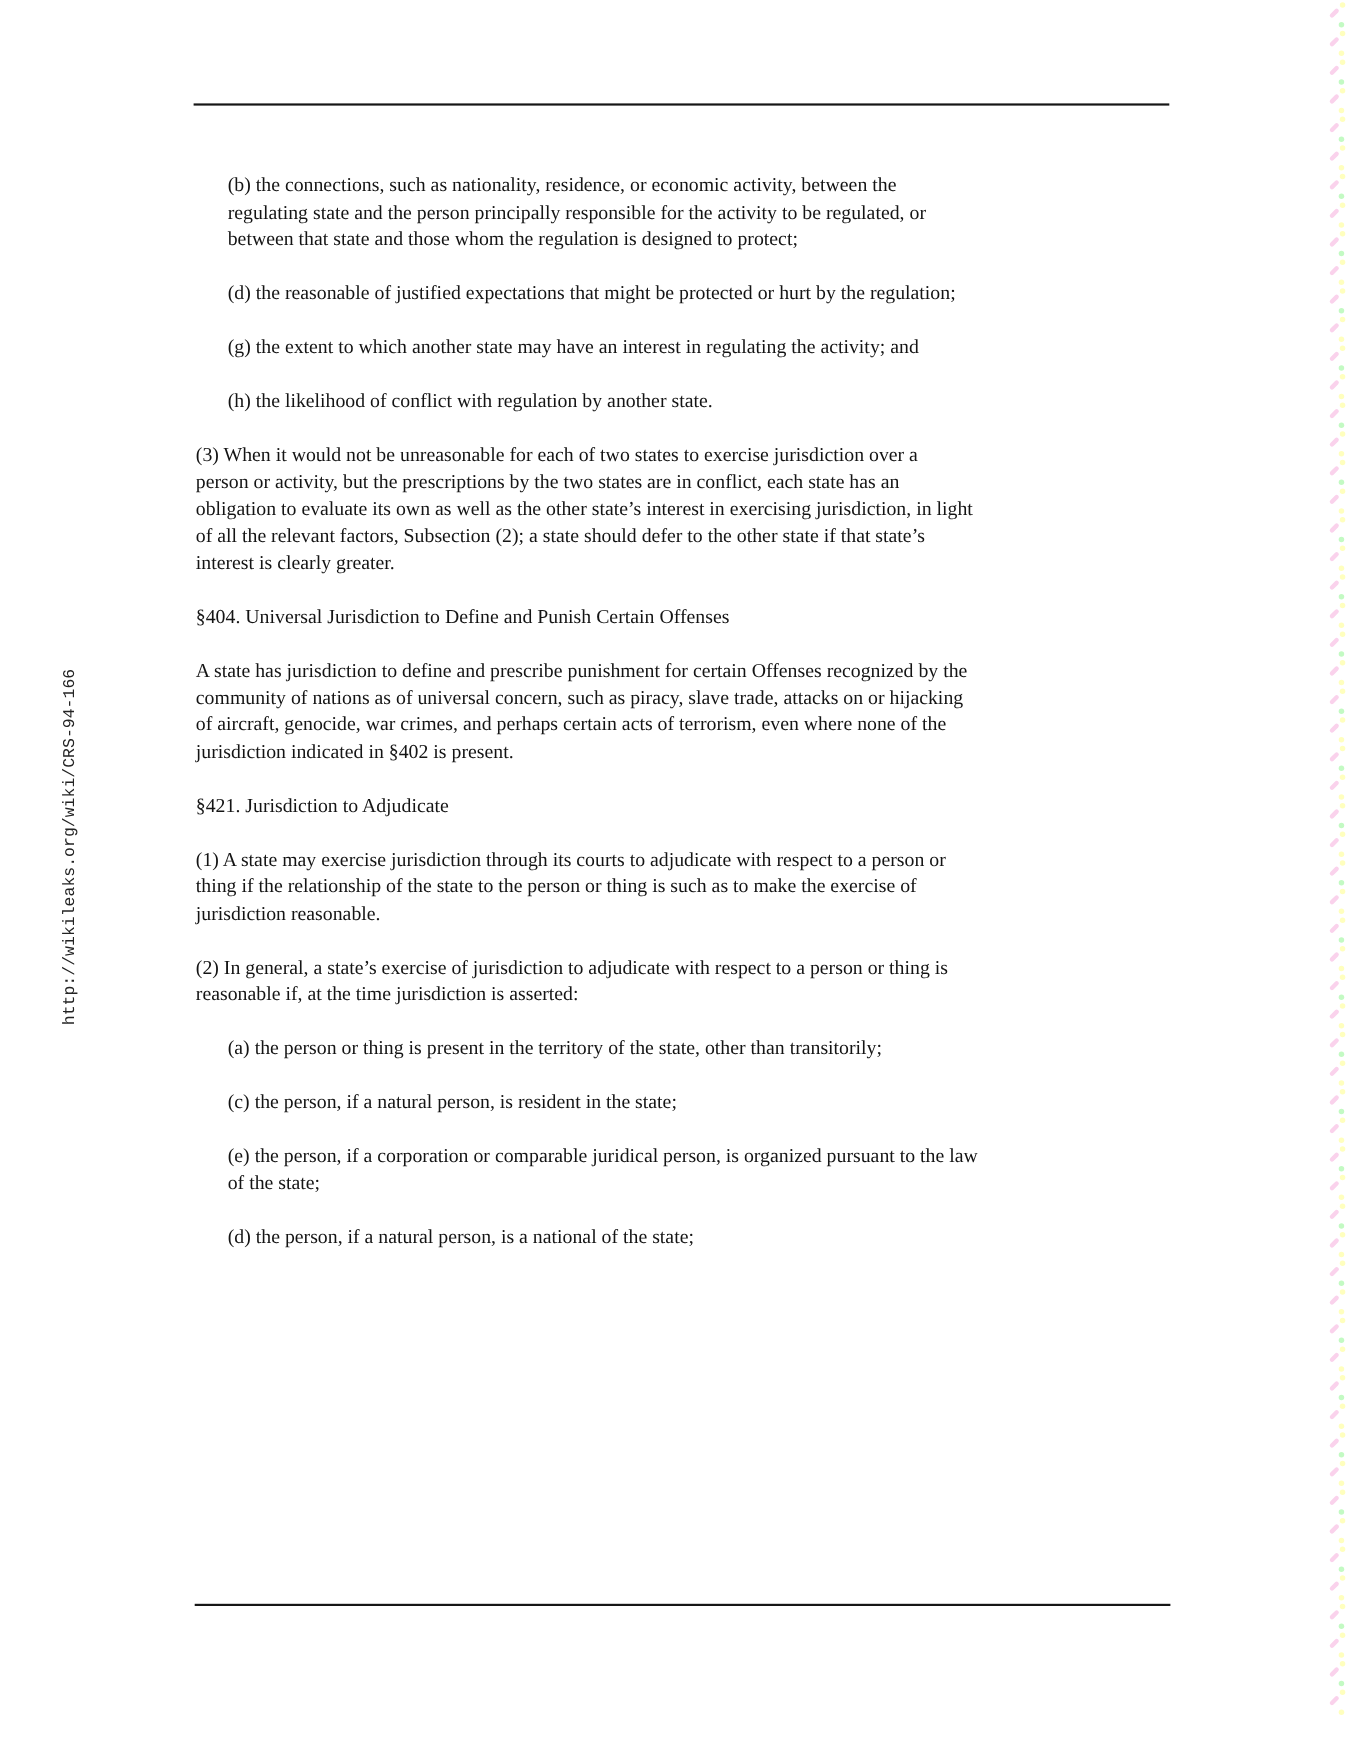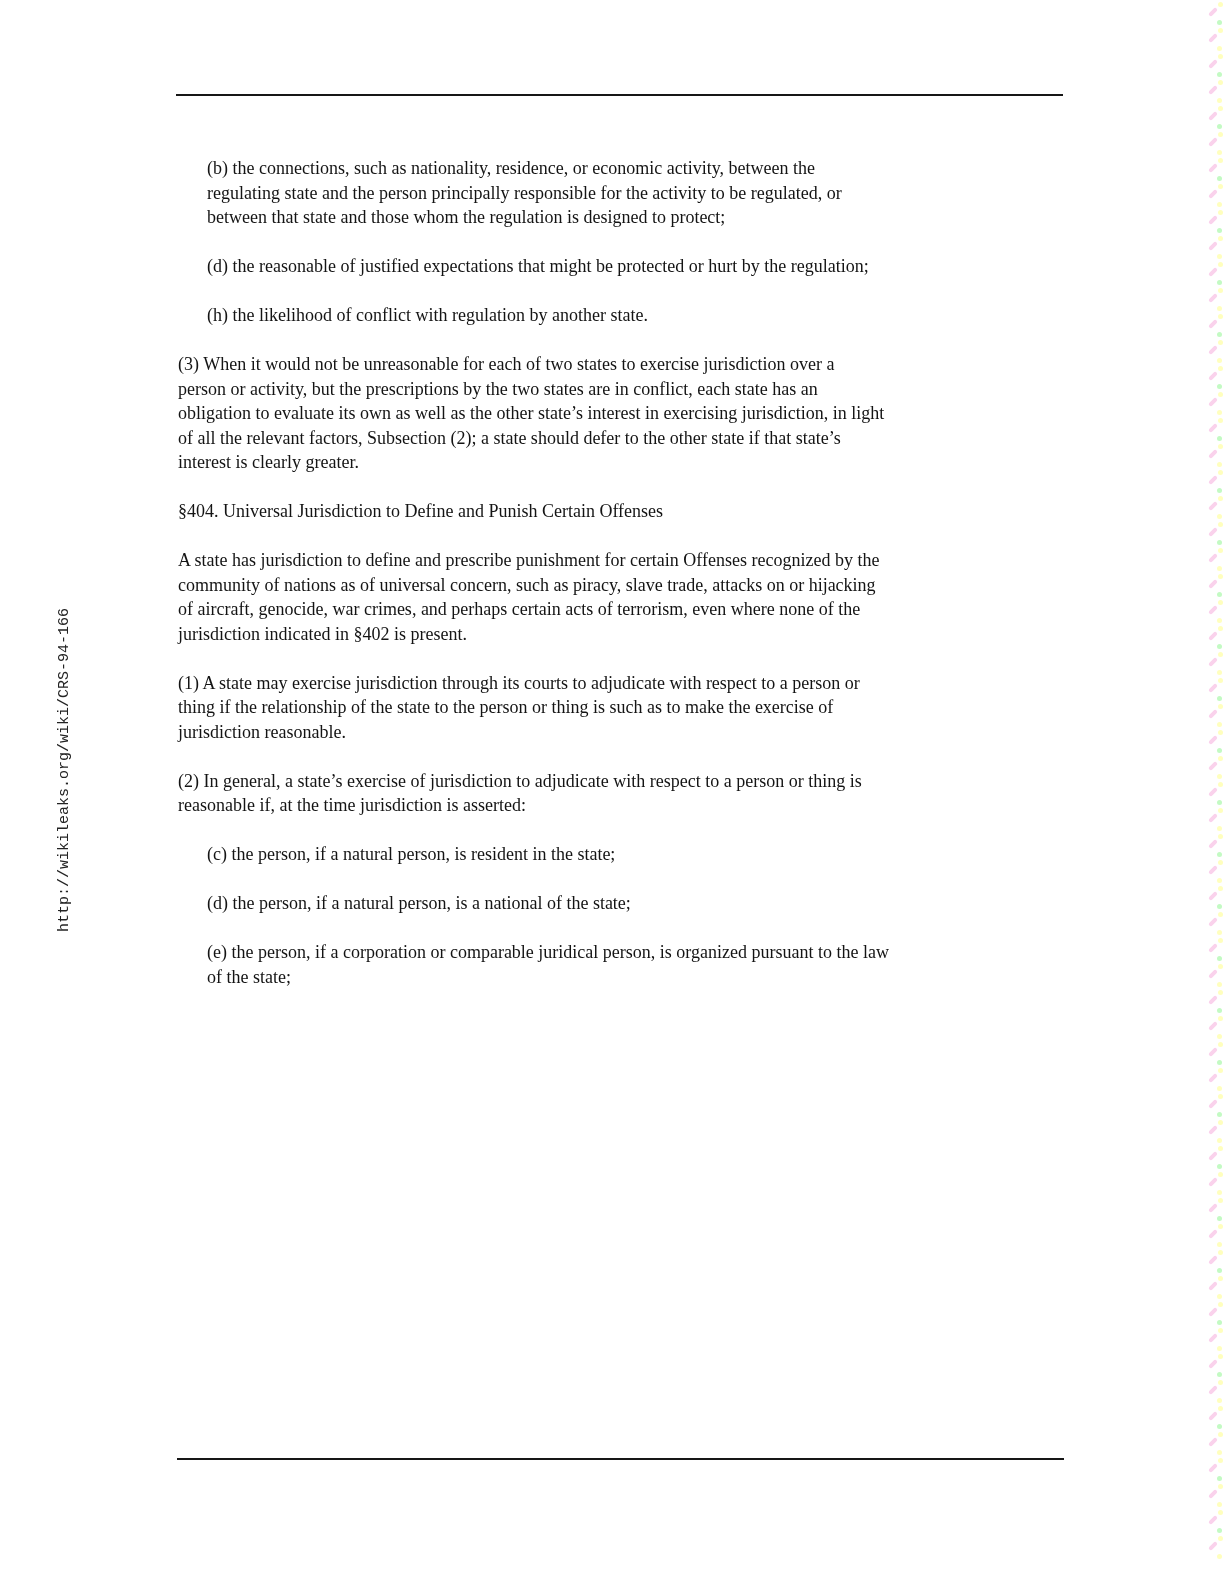--- a/index.html
+++ b/index.html
@@ -86,40 +86,43 @@
 
   <div class="sidebar-url-anchor">
     <span>http://wikileaks.org/wiki/CRS-94-166</span>
   </div>
 
   <div class="content">
     <p class="para indent">(b) the connections, such as nationality, residence, or economic activity, between the
 regulating state and the person principally responsible for the activity to be regulated, or
 between that state and those whom the regulation is designed to protect;</p>
     <p class="para indent">(d) the reasonable of justified expectations that might be protected or hurt by the regulation;</p>
+    <p class="para indent">(g) the extent to which another state may have an interest in regulating the activity; and</p>
     <p class="para indent">(h) the likelihood of conflict with regulation by another state.</p>
     <p class="para">(3) When it would not be unreasonable for each of two states to exercise jurisdiction over a
 person or activity, but the prescriptions by the two states are in conflict, each state has an
 obligation to evaluate its own as well as the other state’s interest in exercising jurisdiction, in light
 of all the relevant factors, Subsection (2); a state should defer to the other state if that state’s
 interest is clearly greater.</p>
     <p class="para">§404. Universal Jurisdiction to Define and Punish Certain Offenses</p>
     <p class="para">A state has jurisdiction to define and prescribe punishment for certain Offenses recognized by the
 community of nations as of universal concern, such as piracy, slave trade, attacks on or hijacking
 of aircraft, genocide, war crimes, and perhaps certain acts of terrorism, even where none of the
 jurisdiction indicated in §402 is present.</p>
+    <p class="para">§421. Jurisdiction to Adjudicate</p>
     <p class="para">(1) A state may exercise jurisdiction through its courts to adjudicate with respect to a person or
 thing if the relationship of the state to the person or thing is such as to make the exercise of
 jurisdiction reasonable.</p>
     <p class="para">(2) In general, a state’s exercise of jurisdiction to adjudicate with respect to a person or thing is
 reasonable if, at the time jurisdiction is asserted:</p>
+    <p class="para indent">(a) the person or thing is present in the territory of the state, other than transitorily;</p>
     <p class="para indent">(c) the person, if a natural person, is resident in the state;</p>
-    <p class="para indent">(d) the person, if a natural person, is a national of the state;</p>
     <p class="para indent">(e) the person, if a corporation or comparable juridical person, is organized pursuant to the law
 of the state;</p>
+    <p class="para indent">(d) the person, if a natural person, is a national of the state;</p>
   </div>
 
   <div class="rule rule-bottom"></div>
 
   <div class="edge-deco">
       <div class="dot" style="left: 18px; top: 2px; background: rgb(255, 255, 190);"></div>
       <div class="dash" style="left: 8px; top: 10px; background: rgb(250, 210, 236);"></div>
       <div class="dot" style="left: 17px; top: 20px; background: rgb(195, 250, 195);"></div>
       <div class="dot" style="left: 18px; top: 28px; background: rgb(255, 255, 190);"></div>
       <div class="dash" style="left: 8px; top: 36px; background: rgb(250, 210, 236);"></div>

